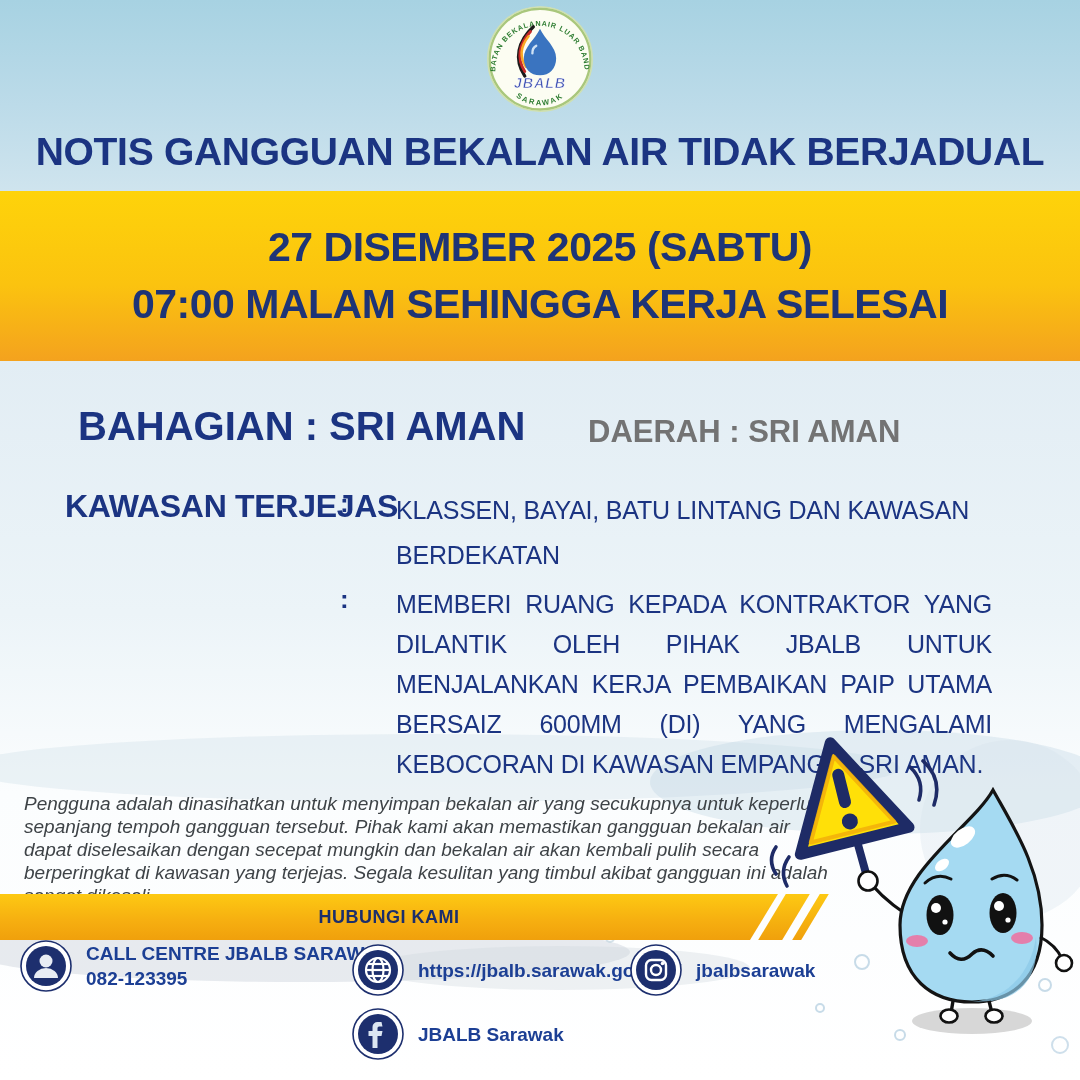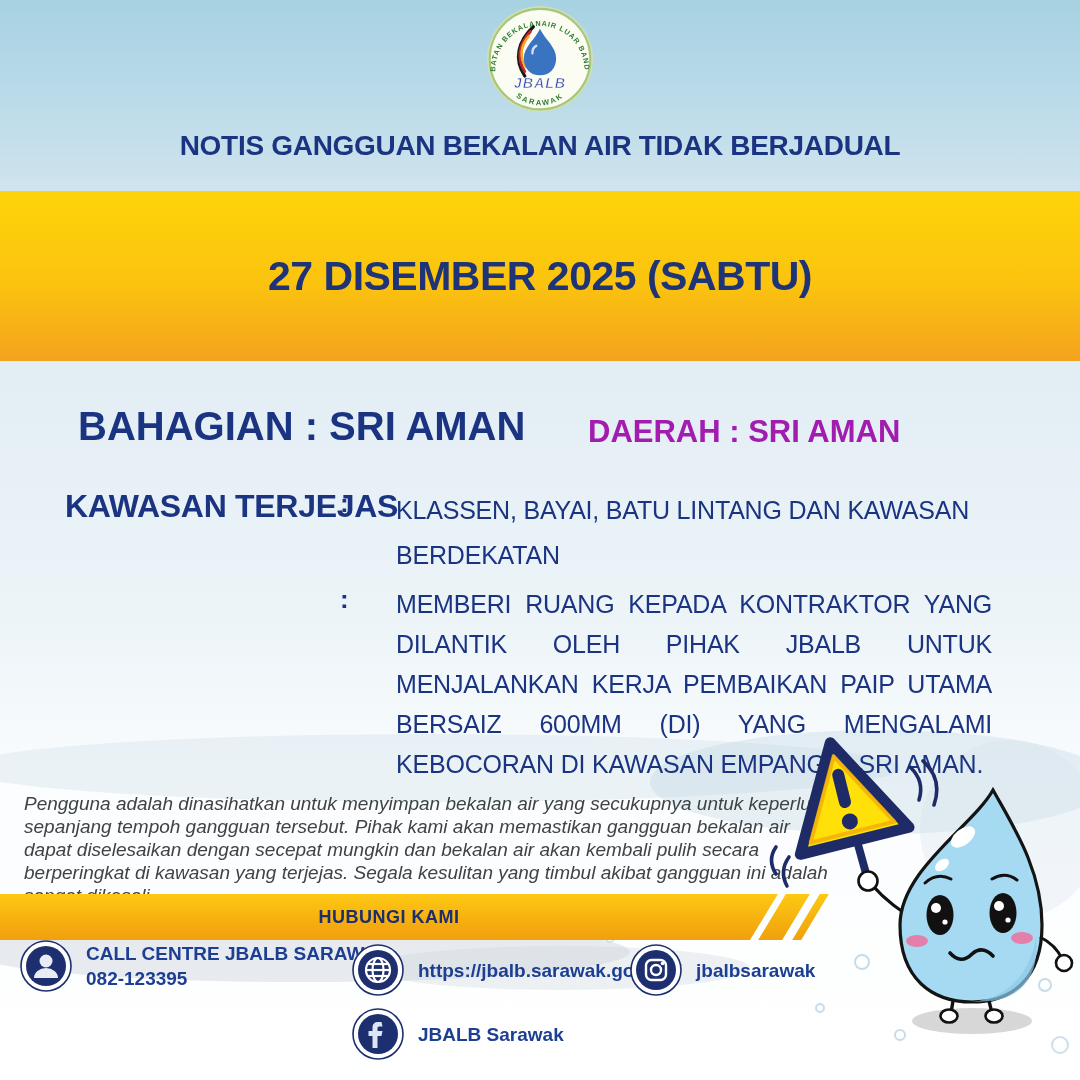--- a/index.html
+++ b/index.html
@@ -9,30 +9,30 @@
   }
   
   .bg-top{position:absolute;left:0;top:0;width:1080px;height:191px;
     background:linear-gradient(180deg,#a7d2e2 0%,#bcdbe9 55%,#cfe4ee 100%);}
   .bg-mid{position:absolute;left:0;top:361px;width:1080px;height:719px;
     background:linear-gradient(180deg,#e2edf4 0%,#ecf4f8 35%,#fbfdfe 60%,#ffffff 100%);}
   
   .logo{position:absolute;left:483px;top:4px;width:114px;height:114px;}
   
   .title{position:absolute;left:0;top:130px;width:1080px;text-align:center;
-    font-size:28px;font-weight:bold;letter-spacing:-0.3px;color:#1b3482;}
+    font-size:39px;font-weight:bold;letter-spacing:-0.3px;color:#1b3482;}
   
   .banner{position:absolute;left:0;top:191px;width:1080px;height:170px;
     background:linear-gradient(180deg,#fed30a 0%,#fbc30f 55%,#f4a21e 100%);
     display:flex;flex-direction:column;justify-content:center;align-items:center;
     box-sizing:border-box;}
   .banner .line{font-size:41px;font-weight:bold;color:#1e3476;line-height:57px;letter-spacing:-0.5px;}
   
   .bahagian{position:absolute;left:78px;top:404px;font-size:40px;font-weight:bold;color:#1b3482;}
-  .daerah{position:absolute;left:588px;top:414px;font-size:31px;font-weight:bold;color:#a21caf;}
+  .daerah{position:absolute;left:588px;top:414px;font-size:31px;font-weight:bold;color:#737373;}
   
   .row-label{position:absolute;left:65px;font-size:32px;font-weight:bold;color:#1b3482;letter-spacing:-0.3px;}
   .row-colon{position:absolute;left:340px;font-size:26px;font-weight:bold;color:#1b3482;}
   .row-value{position:absolute;left:372px;width:596px;font-size:25px;font-weight:normal;color:#1b3482;letter-spacing:-0.2px;margin-left:24px;}
   .kawasan-label{top:488px;} .kawasan-colon{top:488px;}
   .kawasan-value{top:488px;line-height:45px;}
   .huraian-label{top:584px;} .huraian-colon{top:584px;}
   .huraian-value{top:584px;line-height:40px;text-align:justify;}
   
   .disclaimer{position:absolute;left:24px;top:792px;width:818px;
@@ -101,20 +101,21 @@
       <path d="M60,26 C55,37 43,45 43,57 C43,68 50,75 60,75 C70,75 77,68 77,57 C77,45 65,37 60,26 Z" fill="#3a74c0"></path>
       <path d="M52,52 a6,8 0 0 1 4,-8" fill="none" stroke="#cfe2f5" stroke-width="2.5" stroke-linecap="round"></path>
     </g>
     <text x="60" y="88" text-anchor="middle" font-size="15" font-weight="bold" font-style="italic" fill="#4053b3" stroke="#ffffff" stroke-width="0.6" letter-spacing="1">JBALB</text>
   </svg>
 
   <div class="title">NOTIS GANGGUAN BEKALAN AIR TIDAK BERJADUAL</div>
 
   <div class="banner">
     <div class="line">27 DISEMBER 2025 (SABTU)</div>
+    <div class="line">07:00 MALAM SEHINGGA KERJA SELESAI</div>
   </div>
 
   <div class="bahagian">BAHAGIAN : SRI AMAN</div>
   <div class="daerah">DAERAH : SRI AMAN</div>
 
   <div class="row-label kawasan-label">KAWASAN TERJEJAS</div>
   <div class="row-colon kawasan-colon">:</div>
   <div class="row-value kawasan-value">KLASSEN, BAYAI, BATU LINTANG DAN KAWASAN BERDEKATAN</div>
 
   <div class="row-colon huraian-colon">:</div>

